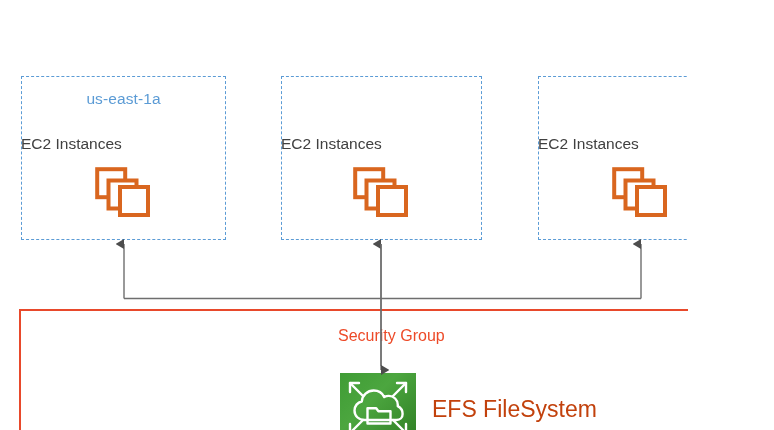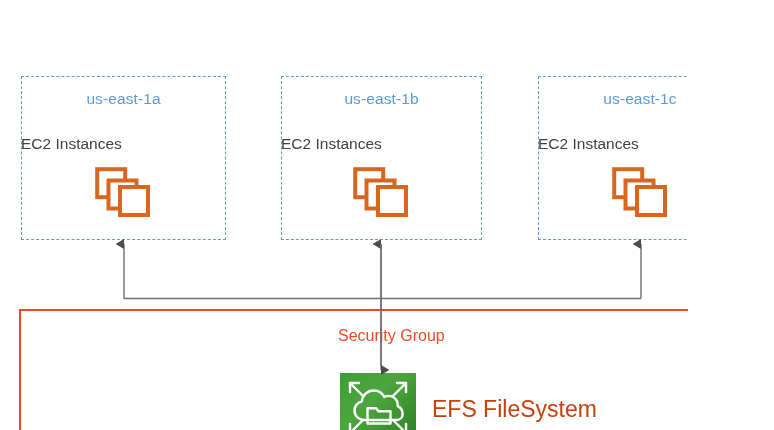--- a/index.html
+++ b/index.html
@@ -103,33 +103,31 @@
   <div class="ec2-icon" style="left:94px; top:118px;">
     <svg width="60" height="52" viewBox="0 0 60 52" xmlns="http://www.w3.org/2000/svg">
       <rect x="3.2" y="3.2" width="28" height="28" fill="none" stroke="#d9661f" stroke-width="4"></rect>
       <rect x="14.5" y="14.5" width="28" height="28" fill="#ffffff" stroke="#d9661f" stroke-width="4"></rect>
       <rect x="26" y="21" width="28" height="28" fill="#ffffff" stroke="#d9661f" stroke-width="4"></rect>
     </svg>
   </div>
 
   <div class="az-box" style="left:281px; top:28px; width:201px; height:164px;">
   </div>
-  <div class="az-title" style="left:281px; top:42px; width:201px;">us-east-1b</div>
   <div class="az-sublabel" style="left:281px; top:87px; width:201px;">EC2 Instances</div>
   <div class="ec2-icon" style="left:352px; top:118px;">
     <svg width="60" height="52" viewBox="0 0 60 52" xmlns="http://www.w3.org/2000/svg">
       <rect x="3.2" y="3.2" width="28" height="28" fill="none" stroke="#d9661f" stroke-width="4"></rect>
       <rect x="14.5" y="14.5" width="28" height="28" fill="#ffffff" stroke="#d9661f" stroke-width="4"></rect>
       <rect x="26" y="21" width="28" height="28" fill="#ffffff" stroke="#d9661f" stroke-width="4"></rect>
     </svg>
   </div>
 
   <div class="az-box" style="left:538px; top:28px; width:204px; height:164px;">
   </div>
-  <div class="az-title" style="left:538px; top:42px; width:204px;">us-east-1c</div>
   <div class="az-sublabel" style="left:538px; top:87px; width:204px;">EC2 Instances</div>
   <div class="ec2-icon" style="left:611px; top:118px;">
     <svg width="60" height="52" viewBox="0 0 60 52" xmlns="http://www.w3.org/2000/svg">
       <rect x="3.2" y="3.2" width="28" height="28" fill="none" stroke="#d9661f" stroke-width="4"></rect>
       <rect x="14.5" y="14.5" width="28" height="28" fill="#ffffff" stroke="#d9661f" stroke-width="4"></rect>
       <rect x="26" y="21" width="28" height="28" fill="#ffffff" stroke="#d9661f" stroke-width="4"></rect>
     </svg>
   </div>
 
   <div class="sg-box" style="left:19px; top:261px; width:724px; height:159px;">

